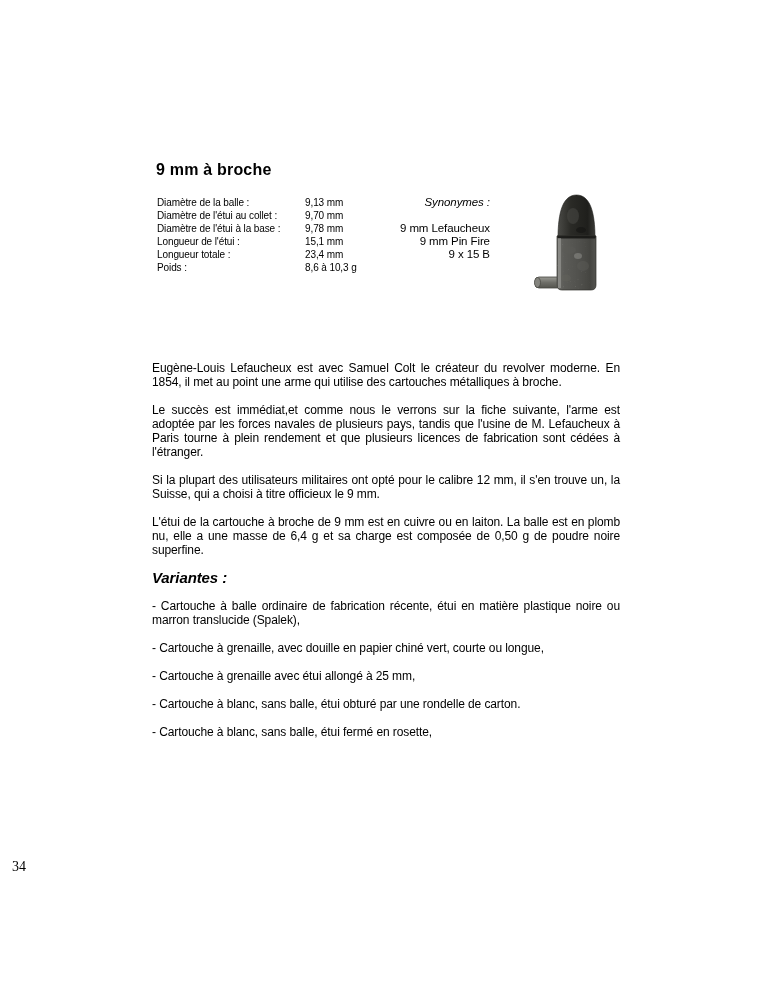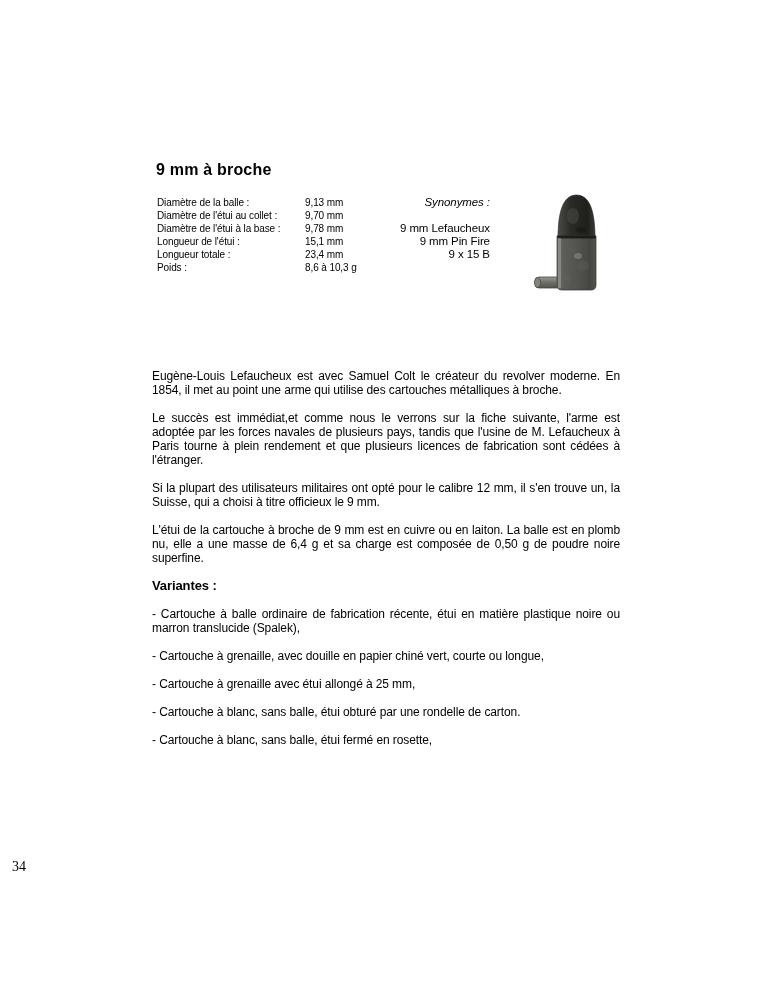--- a/index.html
+++ b/index.html
@@ -53,32 +53,33 @@
   .cartridge-wrap {
     position: absolute;
     left: 521px;
     top: 186px;
     width: 80px;
     height: 108px;
   }
   .body-text {
     position: absolute;
     left: 152px;
-    top: 369px;
+    top: 361px;
     width: 468px;
     font-size: 12px;
     line-height: 14px;
     letter-spacing: -0.1px;
     text-align: justify;
   }
   .body-text p { margin: 0 0 14px 0; }
   .variants-heading {
     font-weight: bold;
+    font-style: italic;
     margin: 8px 0 12px 0;
-    font-size: 13px;
+    font-size: 15px;
   }
   .page-number {
     position: absolute;
     left: 12px;
     top: 859px;
     width: 771px;
     font-family: "Liberation Serif", serif;
     font-size: 14px;
   }
 </style>

